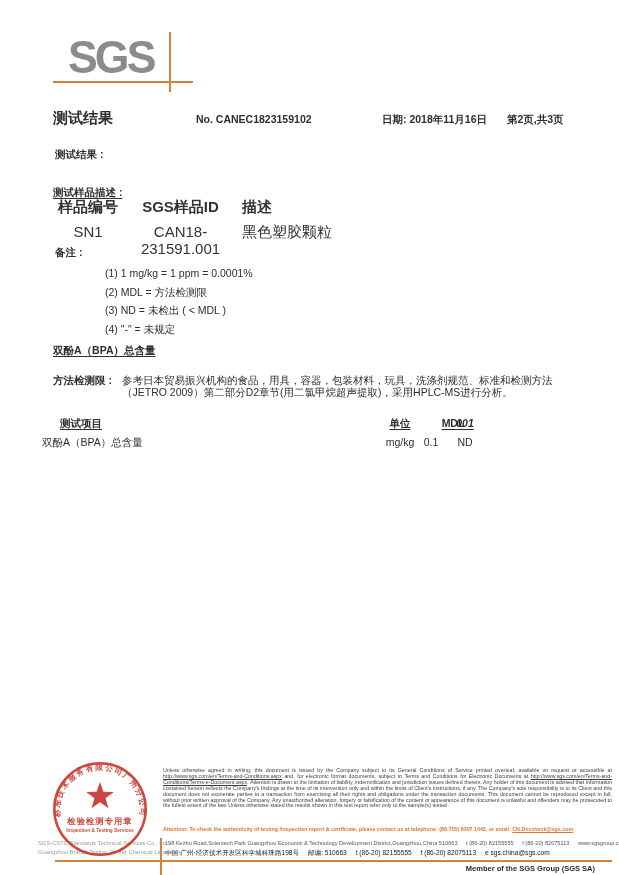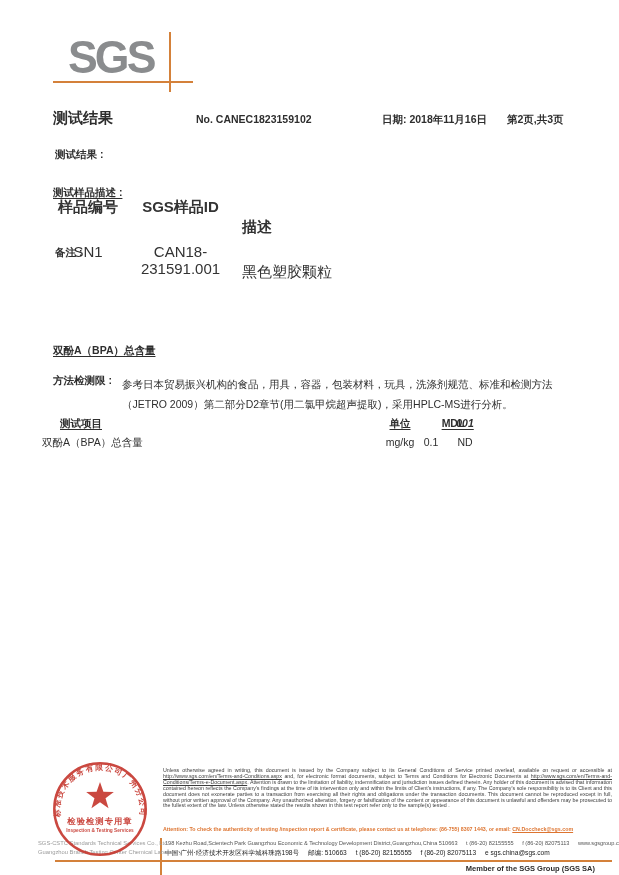--- a/index.html
+++ b/index.html
@@ -30,29 +30,29 @@
   .u { text-decoration:underline; text-underline-offset:2px; }
 
   .results-label { left:55px; top:148px; }
   .sample-heading { left:53px; top:186px; }
 
   
   .sample-table { left:53px; top:198px; width:420px; font-size:15px; }
   .sample-table .tr { display:flex; margin-bottom:6px; }
   .sample-table .c1 { width:70px; text-align:center; }
   .sample-table .c2 { width:115px; text-align:center; }
-  .sample-table .c3 { padding-left:4px; text-align:left;margin-top:20px; }
+  .sample-table .c3 { padding-left:4px; text-align:left; }
   .sample-table .head { font-weight:bold; }
 
   .remarks-label { left:55px; top:246px; }
   .remarks-list { left:105px; top:264px; font-size:10.5px; color:#2e2e2e; line-height:18.5px; }
 
   .bpa-heading { left:53px; top:344px; }
   .method-label { left:53px; top:374px; }
-  .method-text { left:122px; top:374px; width:472px; font-size:10.5px; color:#2e2e2e; line-height:20px; }
+  .method-text { left:122px; top:374px; width:472px; font-size:10.5px; color:#2e2e2e; line-height:12px; }
 
   
   .rt-cell { font-size:10.5px; color:#2e2e2e; }
   .rt-head { font-weight:bold; text-decoration:underline; text-underline-offset:2px; }
   .rt-item-head { left:60px; top:417px; }
   .rt-unit-head { left:378px; top:417px; width:44px; text-align:center; }
   .rt-mdl-head  { left:436px; top:417px; width:34px; text-align:center; }
   .rt-smp-head  { left:448px; top:417px; width:34px; text-align:center; font-style:italic; }
   .rt-item { left:42px; top:436px; }
   .rt-unit { left:378px; top:436px; width:44px; text-align:center; }
@@ -108,20 +108,26 @@
       <div class="c3">描述</div>
     </div>
     <div class="tr">
       <div class="c1">SN1</div>
       <div class="c2">CAN18-231591.001</div>
       <div class="c3">黑色塑胶颗粒</div>
     </div>
   </div>
 
   <div class="abs label-bold remarks-label">备注 :</div>
+  <div class="abs remarks-list">
+    <div>(1) 1 mg/kg = 1 ppm = 0.0001%</div>
+    <div>(2) MDL = 方法检测限</div>
+    <div>(3) ND = 未检出 ( &lt; MDL )</div>
+    <div>(4) "-" = 未规定</div>
+  </div>
 
   <div class="abs label-bold u bpa-heading">双酚A（BPA）总含量</div>
   <div class="abs label-bold method-label">方法检测限 :</div>
   <div class="abs method-text">参考日本贸易振兴机构的食品，用具，容器，包装材料，玩具，洗涤剂规范、标准和检测方法（JETRO 2009）第二部分D2章节(用二氯甲烷超声提取)，采用HPLC-MS进行分析。</div>
 
   <div class="abs rt-cell rt-head rt-item-head">测试项目</div>
   <div class="abs rt-cell rt-head rt-unit-head">单位</div>
   <div class="abs rt-cell rt-head rt-mdl-head">MDL</div>
   <div class="abs rt-cell rt-head rt-smp-head">001</div>
   <div class="abs rt-cell rt-item">双酚A（BPA）总含量</div>

